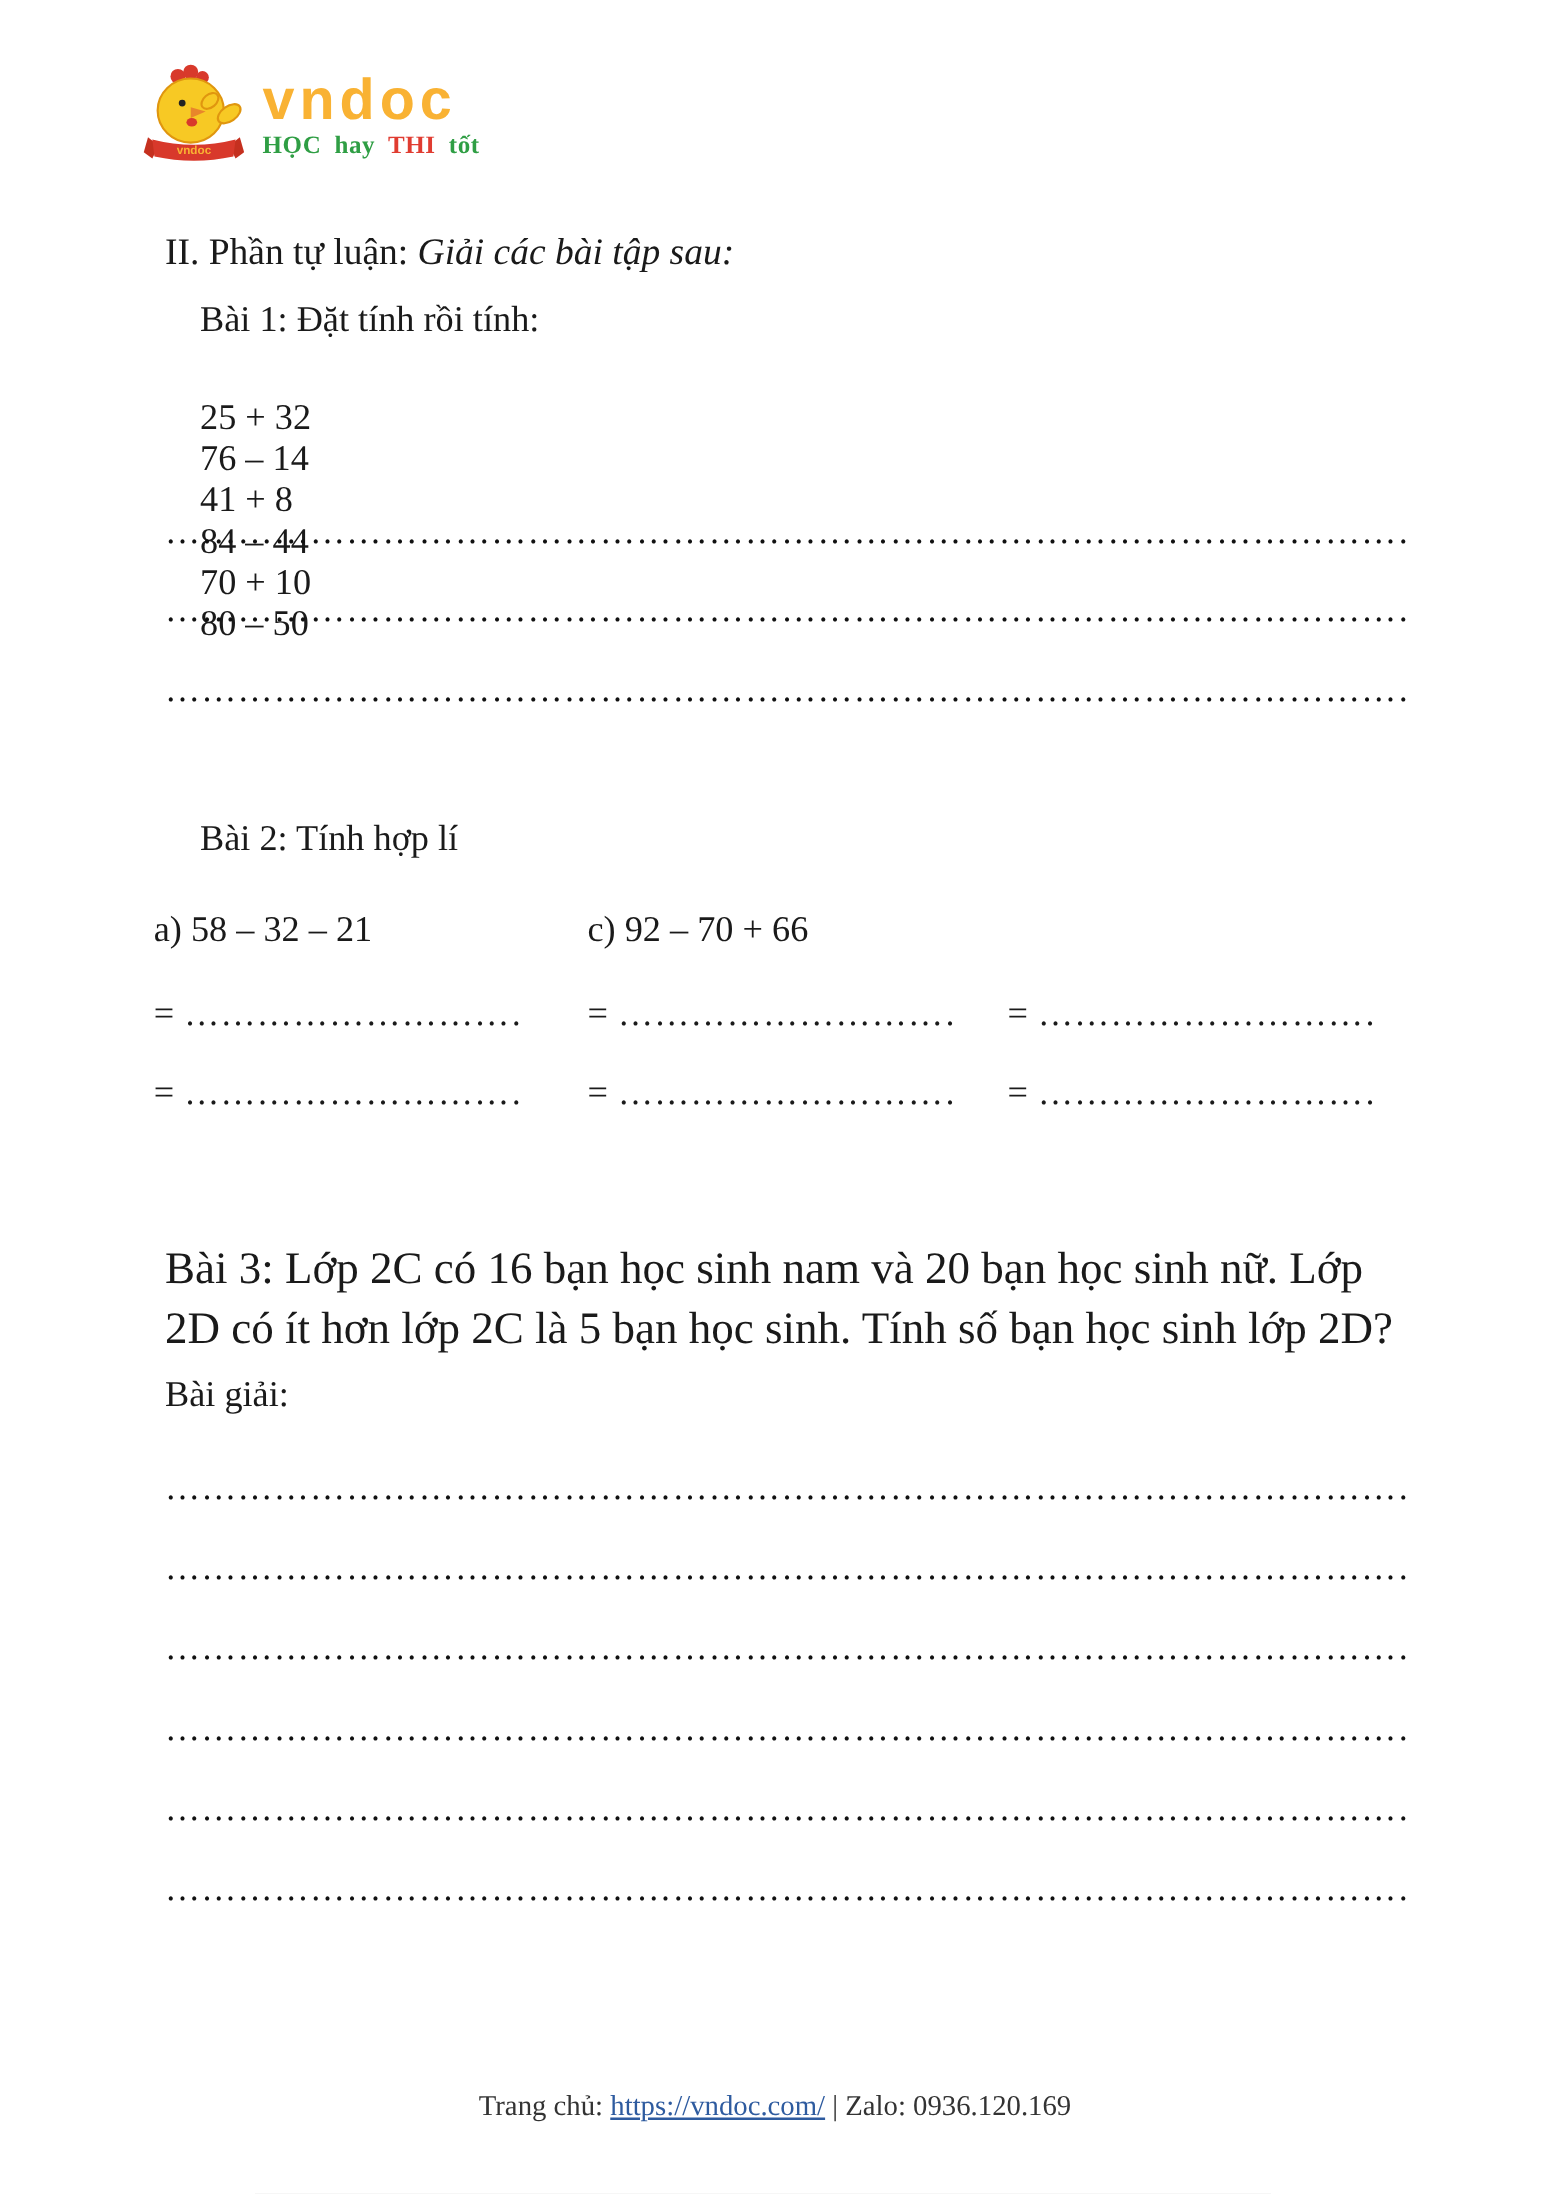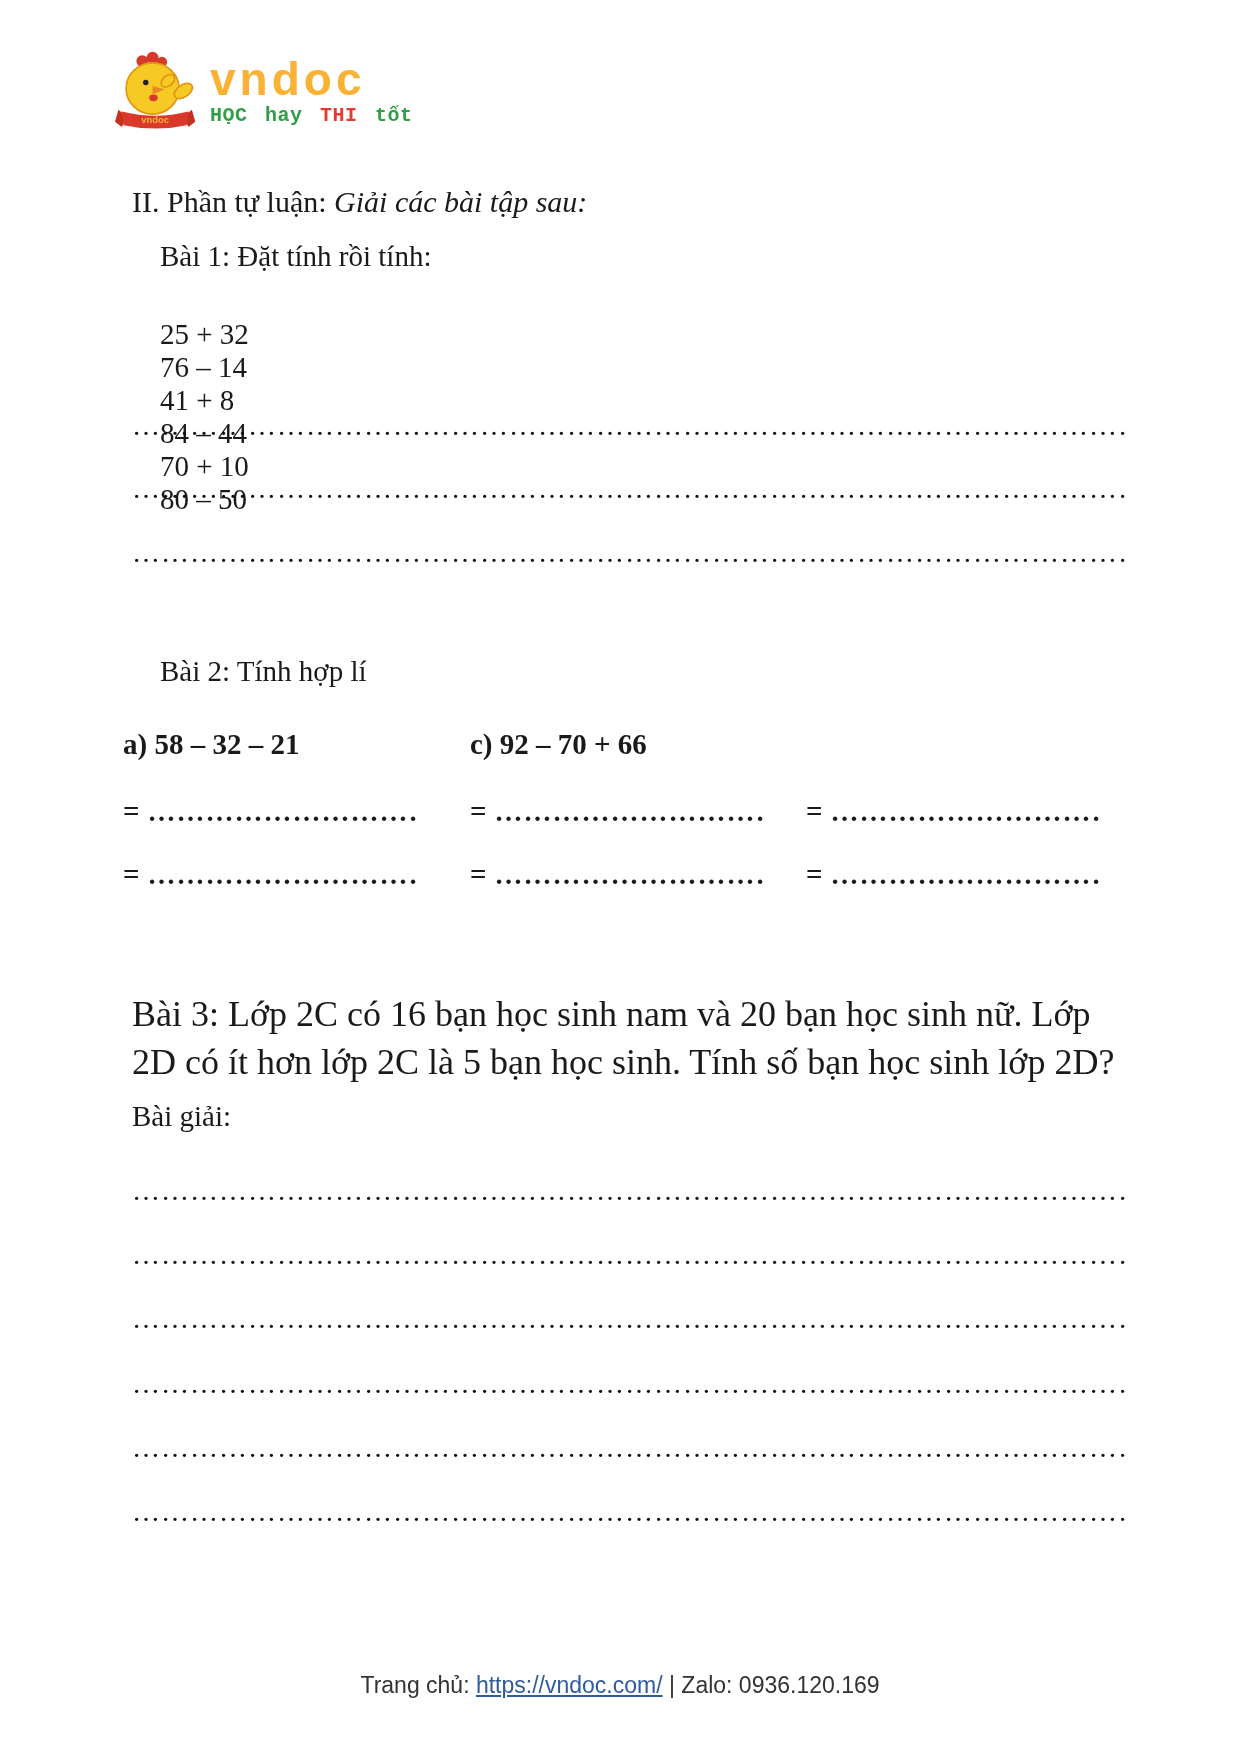--- a/index.html
+++ b/index.html
@@ -20,21 +20,21 @@
   .logo-mascot { width: 88px; height: 82px; }
   .logo-textcol { display: flex; flex-direction: column; line-height: 1; }
   .logo-brand {
     font-family: "Liberation Sans", sans-serif;
     font-weight: bold;
     font-size: 46px;
     letter-spacing: 4px;
     color: #F9B233;
   }
   .logo-tagline {
-    font-family: Liberation Mono, monospace;
+    font-family: Liberation Serif, serif;
     font-weight: bold;
     font-size: 20px;
     margin-top: 4px;
     letter-spacing: 0.5px;
   }
   .tag-green { color: #2F9E44; }
   .tag-red   { color: #E03C31; }
   .logo-tagline span { margin-right: 5px; }
 
   
@@ -66,21 +66,20 @@
     color: #111;
   }
 
   
   .b2-grid {
     position: absolute;
     left: 123px; top: 0; width: 1000px;
     display: grid;
     grid-template-columns: 347px 336px auto;
     font-size: 29px;
-    font-weight: bold;
   }
   .eq-cell { display: flex; align-items: baseline; }
   .eq-sign { margin-right: 8px; }
   .eq-dots {
     font-size: 28px;
     letter-spacing: 1px;
     white-space: nowrap;
     overflow: hidden;
     max-width: 272px;
     display: inline-block;
@@ -95,21 +94,21 @@
   .b3-solution-heading {
     left: 132px; top: 1100px; width: 994px;
     text-align: left;
     font-size: 29px;
   }
 
   
   .footer {
     left: 0; top: 1672px; width: 1240px;
     text-align: center;
-    font-family: Liberation Sans, sans-serif;
+    font-family: Liberation Serif, serif;
     font-size: 23px;
     color: #333333;
   }
   .footer a, .footer .link {
     color: #2E5B9F;
     text-decoration: underline;
     cursor: pointer;
   }
 </style>
 </head>

